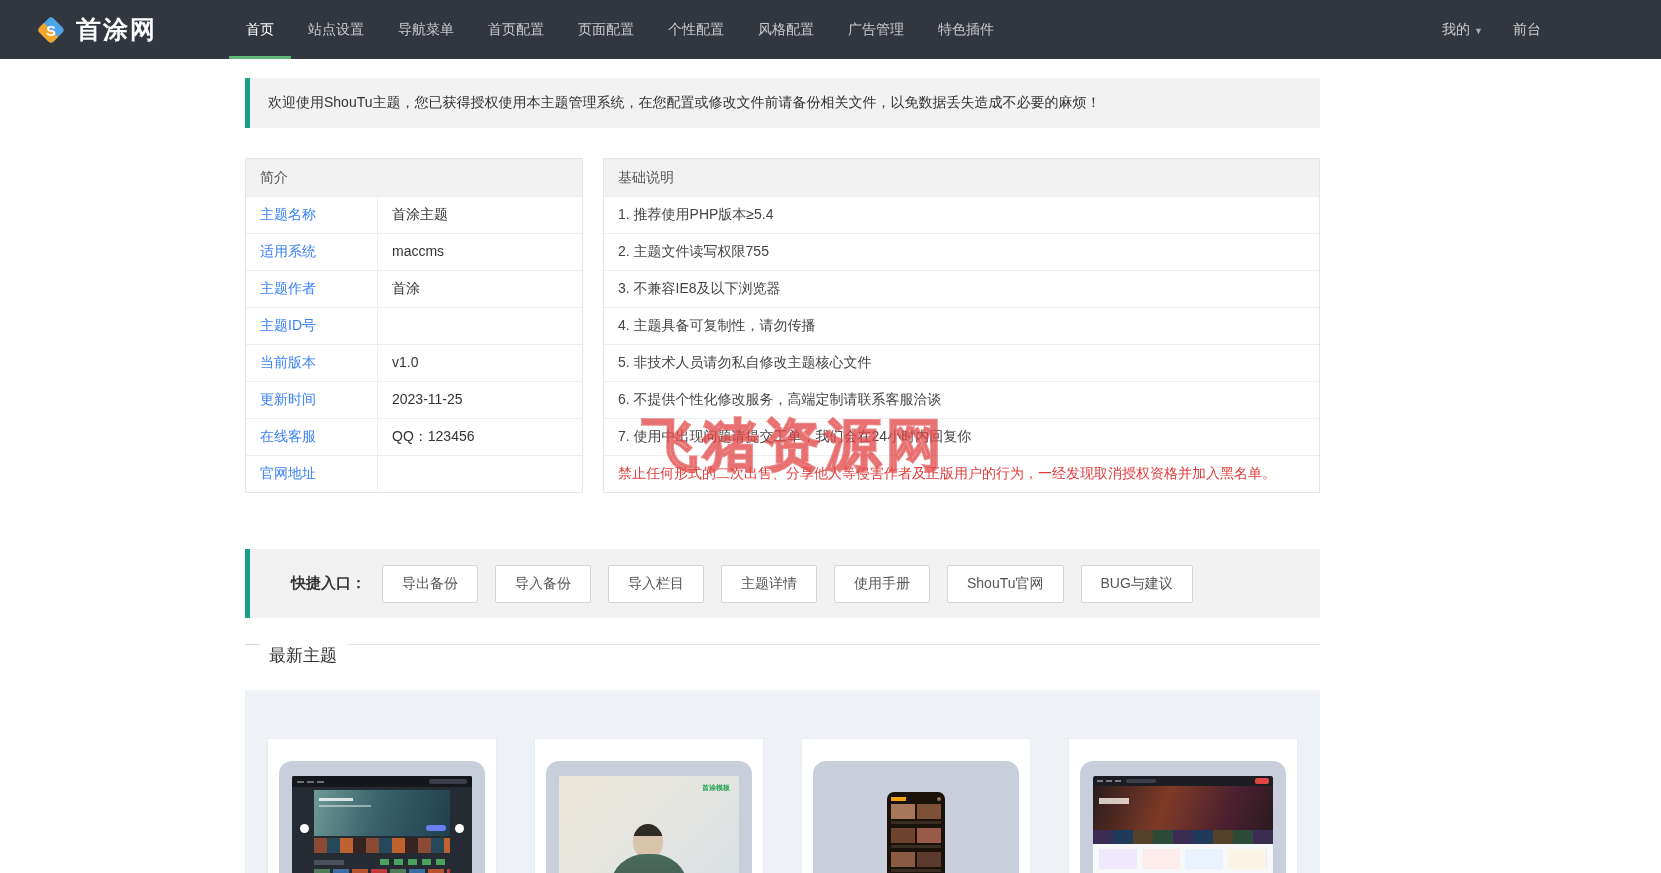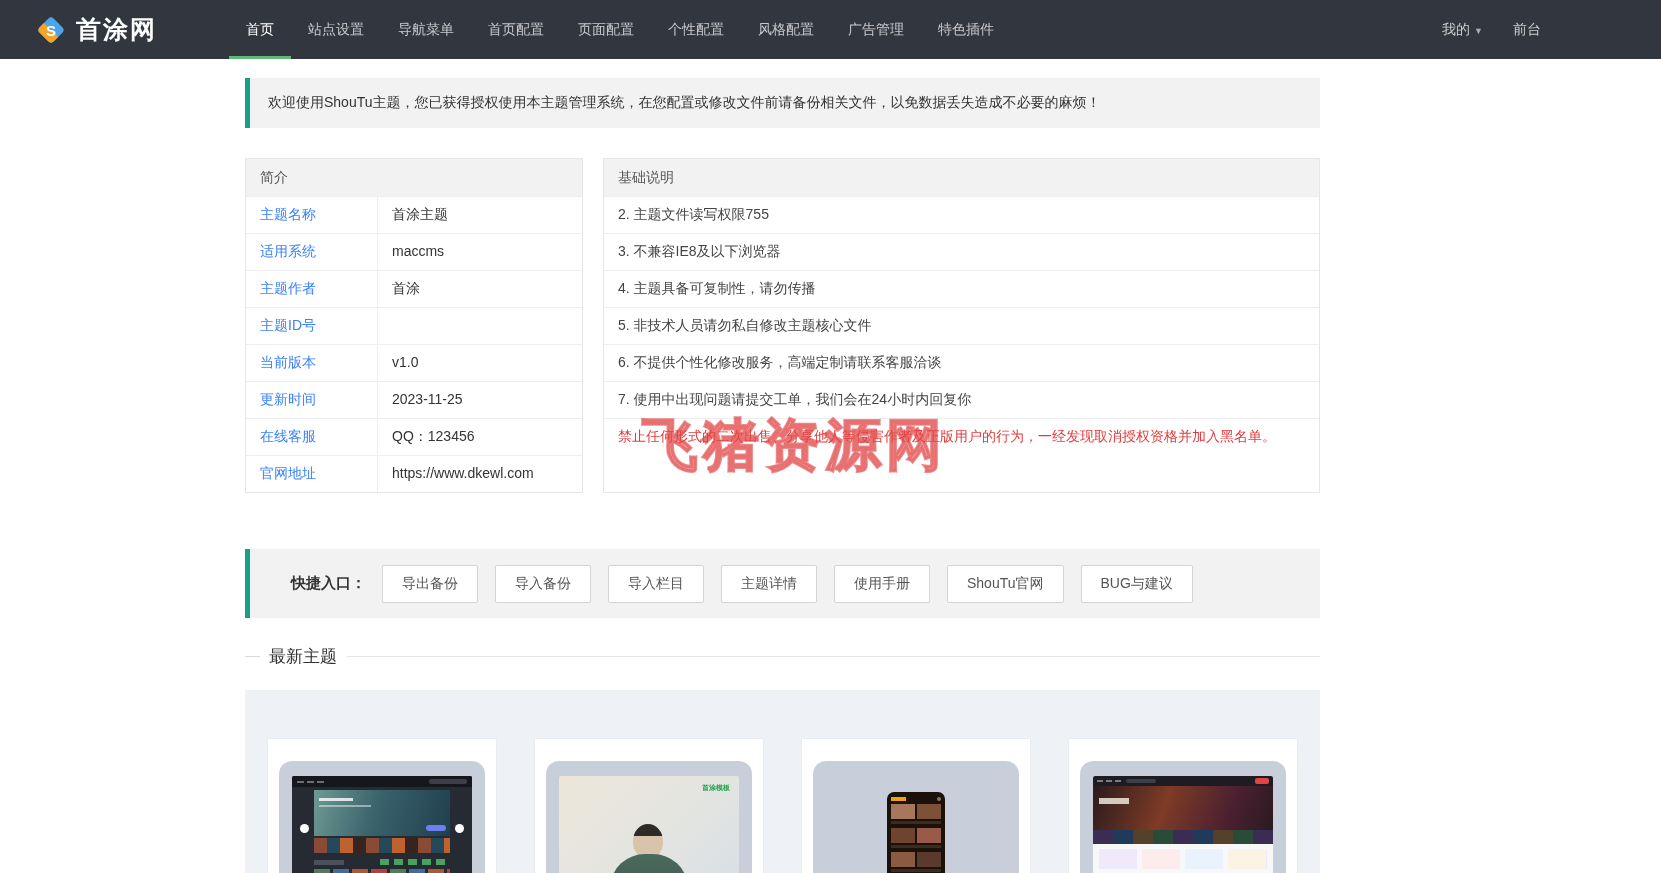--- a/index.html
+++ b/index.html
@@ -46,21 +46,21 @@
 
   
   .quick { margin-top: 56px; background: #f2f2f2; border-left: 5px solid #16a085;
     height: 69px; display: flex; align-items: center; padding: 0 14px; }
   .quick-label { font-size: 15px; font-weight: bold; color: #333; margin-right: 16px; margin-left: 27px; }
   .quick-btn { background: #fff; border: 1px solid #d4d4d4; border-radius: 2px; height: 38px;
     padding: 0 19px; font-size: 14px; color: #555; margin-right: 17px; cursor: pointer;
     font-family: inherit; }
 
   
-  .section-head { margin-top: 26px; display: flex; align-items: center; height: 24px; }
+  .section-head { margin-top: 26px; display: flex; height: 24px; }
   .line-short { width: 15px; height: 1px; background: #d9d9d9; margin-right: 9px; flex: none; }
   .section-title { font-size: 17px; color: #333; margin-right: 10px; white-space: nowrap; }
   .line-long { flex: 1; height: 1px; background: #e4e4e4; }
 
   
   .cards-band { margin-top: 22px; background: #eef1f6; padding: 48px 22px 0; display: flex;
     gap: 37px; height: 300px; }
   .theme-card { width: 230px; flex: none; background: #fff; border: 1px solid #e9ecf1;
     padding-top: 22px; cursor: pointer; height: 300px; }
   .pad { width: 206px; margin: 0 auto; background: #c8cfdb; border-radius: 13px;
@@ -192,26 +192,26 @@
       <div class="trow">
         <div class="tlabel">更新时间</div>
         <div class="tvalue">2023-11-25</div>
       </div>
       <div class="trow">
         <div class="tlabel">在线客服</div>
         <div class="tvalue">QQ：123456</div>
       </div>
       <div class="trow">
         <div class="tlabel">官网地址</div>
-        <div class="tvalue link">https://www.dkewl.com</div>
       </div>
     </section>
 
     <section class="panel notes-panel">
       <div class="panel-header">基础说明</div>
+      <div class="note-row">1. 推荐使用PHP版本≥5.4</div>
       <div class="note-row">2. 主题文件读写权限755</div>
       <div class="note-row">3. 不兼容IE8及以下浏览器</div>
       <div class="note-row">4. 主题具备可复制性，请勿传播</div>
       <div class="note-row">5. 非技术人员请勿私自修改主题核心文件</div>
       <div class="note-row">6. 不提供个性化修改服务，高端定制请联系客服洽谈</div>
       <div class="note-row">7. 使用中出现问题请提交工单，我们会在24小时内回复你</div>
       <div class="note-row warning">禁止任何形式的二次出售、分享他人等侵害作者及正版用户的行为，一经发现取消授权资格并加入黑名单。</div>
     </section>
 
   </div>

